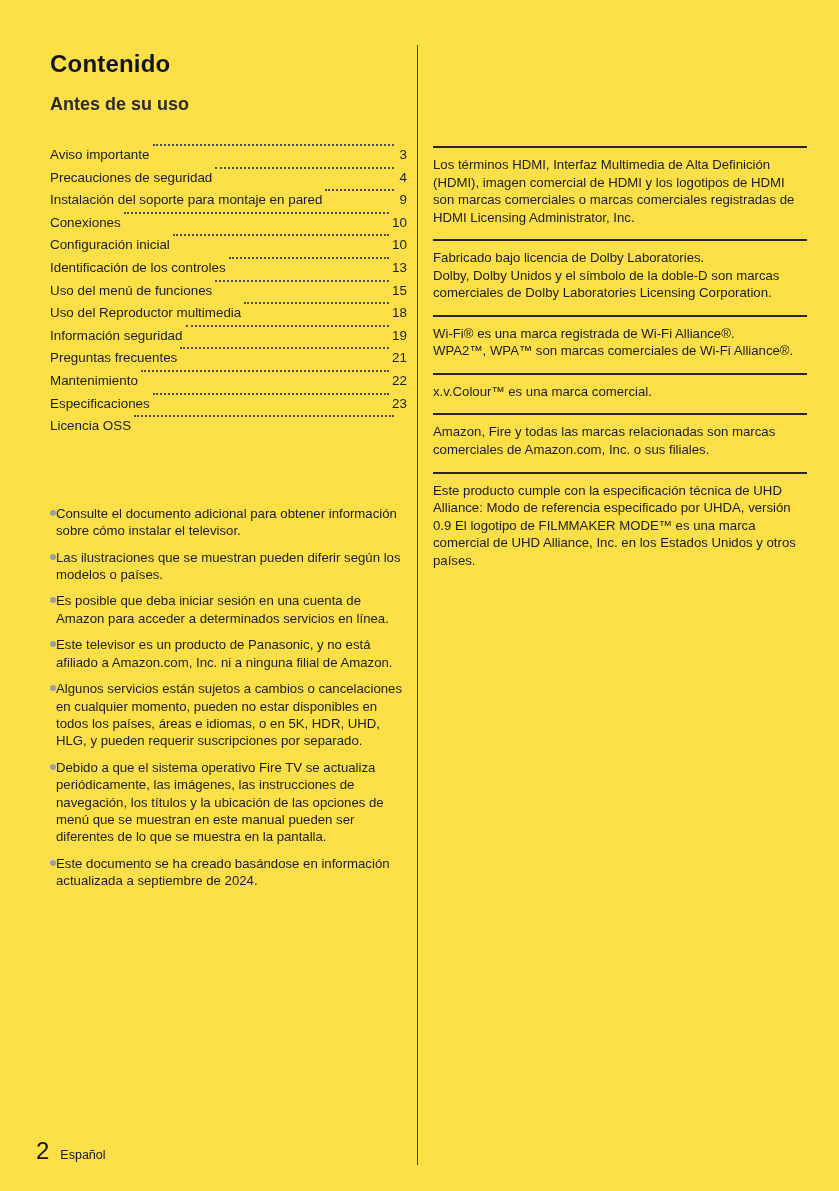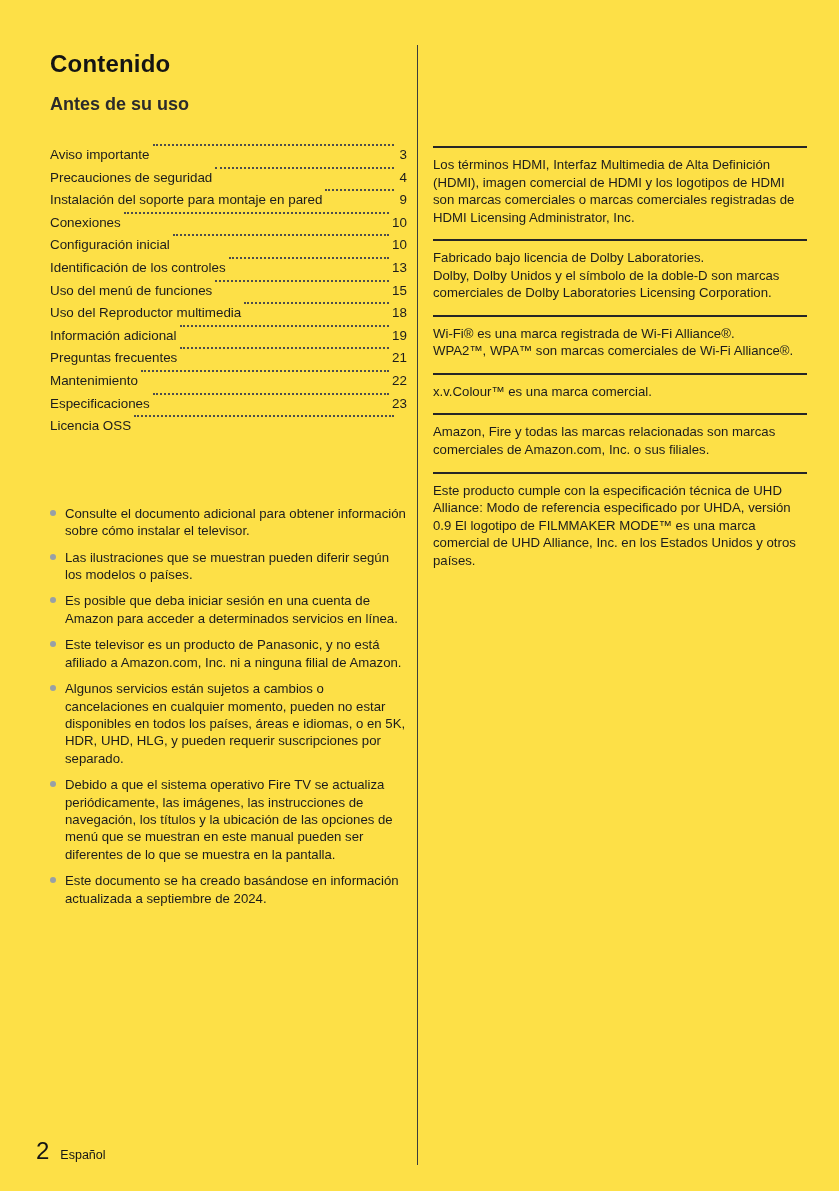--- a/index.html
+++ b/index.html
@@ -65,21 +65,20 @@
     color:#1c1c1c;
     text-align:right;
     min-width:10px;
   }
   .notes {
     margin-top:64px;
     list-style:none;
   }
   .note-item {
     display:flex;
-    gap:9px;
     margin-bottom:9px;
     font-size:13.2px;
     line-height:1.32;
     color:#1c1c1c;
     justify-content:flex-end;
   }
   .bullet-dot {
     flex:0 0 auto;
     width:6px; height:6px;
     border-radius:50%;
@@ -155,21 +154,21 @@
         <span>Uso del menú de funciones</span>
         <span class="toc-leader"></span>
         <span class="toc-page">15</span>
       </div>
       <div class="toc-row">
         <span>Uso del Reproductor multimedia</span>
         <span class="toc-leader"></span>
         <span class="toc-page">18</span>
       </div>
       <div class="toc-row">
-        <span>Información adicional</span>
+        <span>Información seguridad</span>
         <span class="toc-leader"></span>
         <span class="toc-page">19</span>
       </div>
       <div class="toc-row">
         <span>Preguntas frecuentes</span>
         <span class="toc-leader"></span>
         <span class="toc-page">21</span>
       </div>
       <div class="toc-row">
         <span>Mantenimiento</span>

